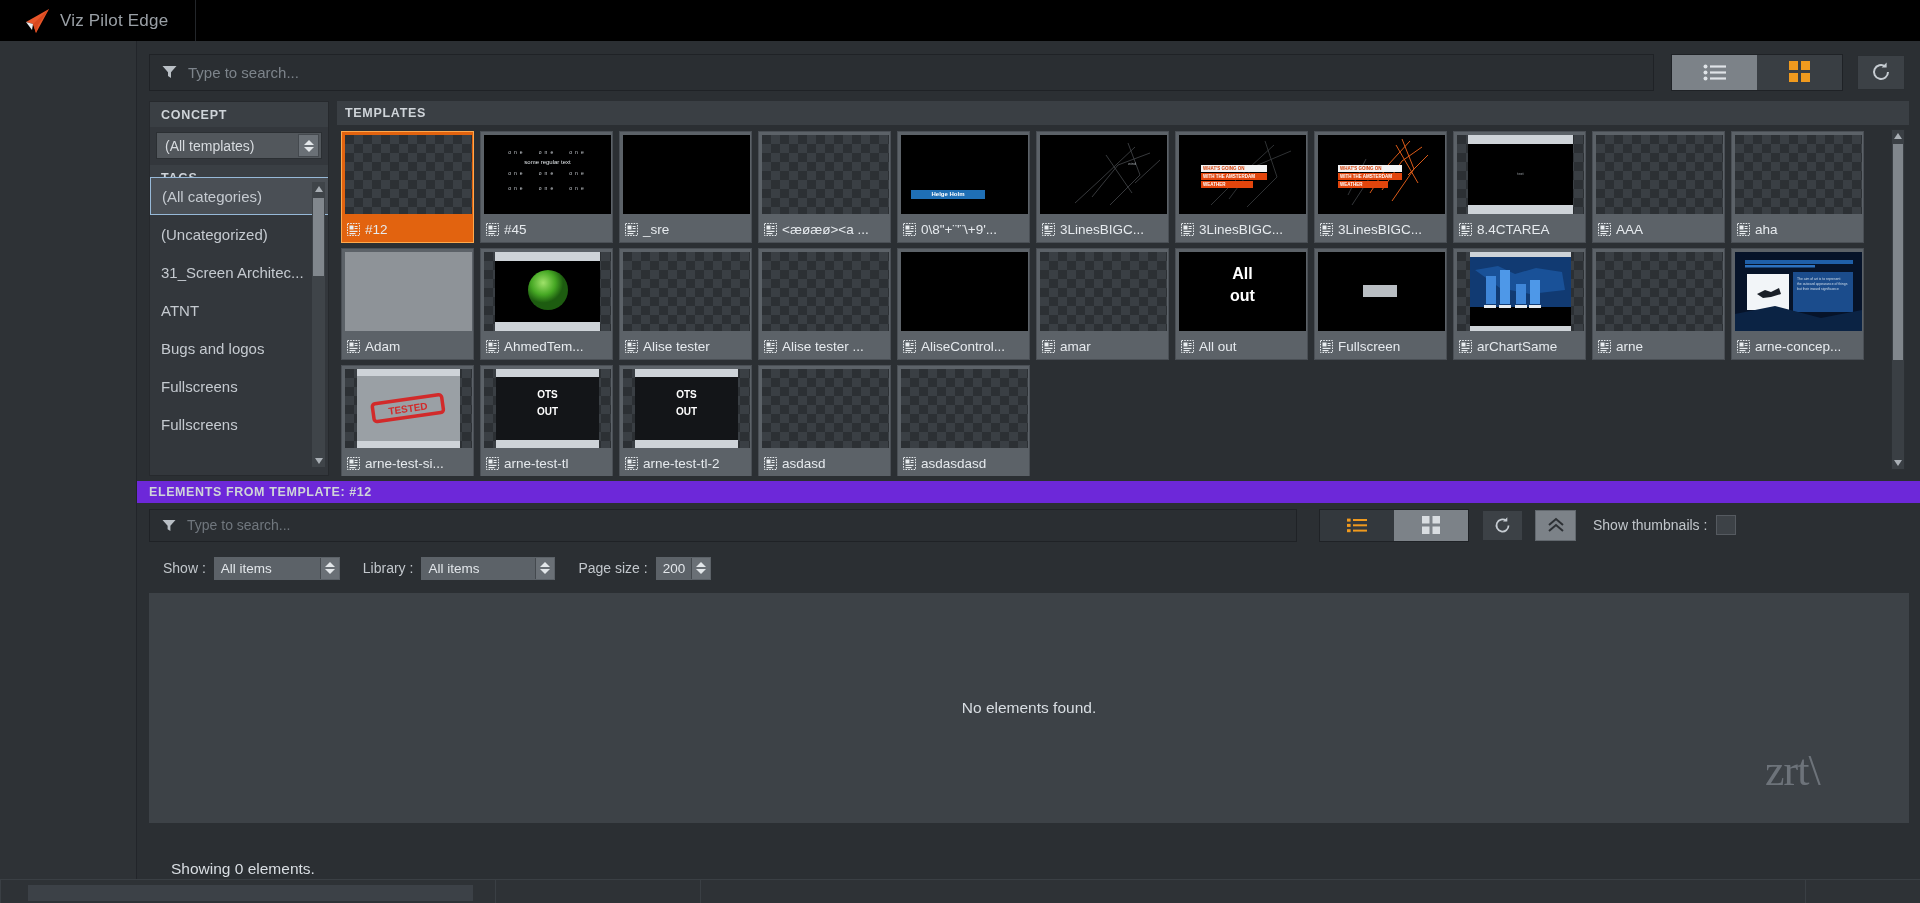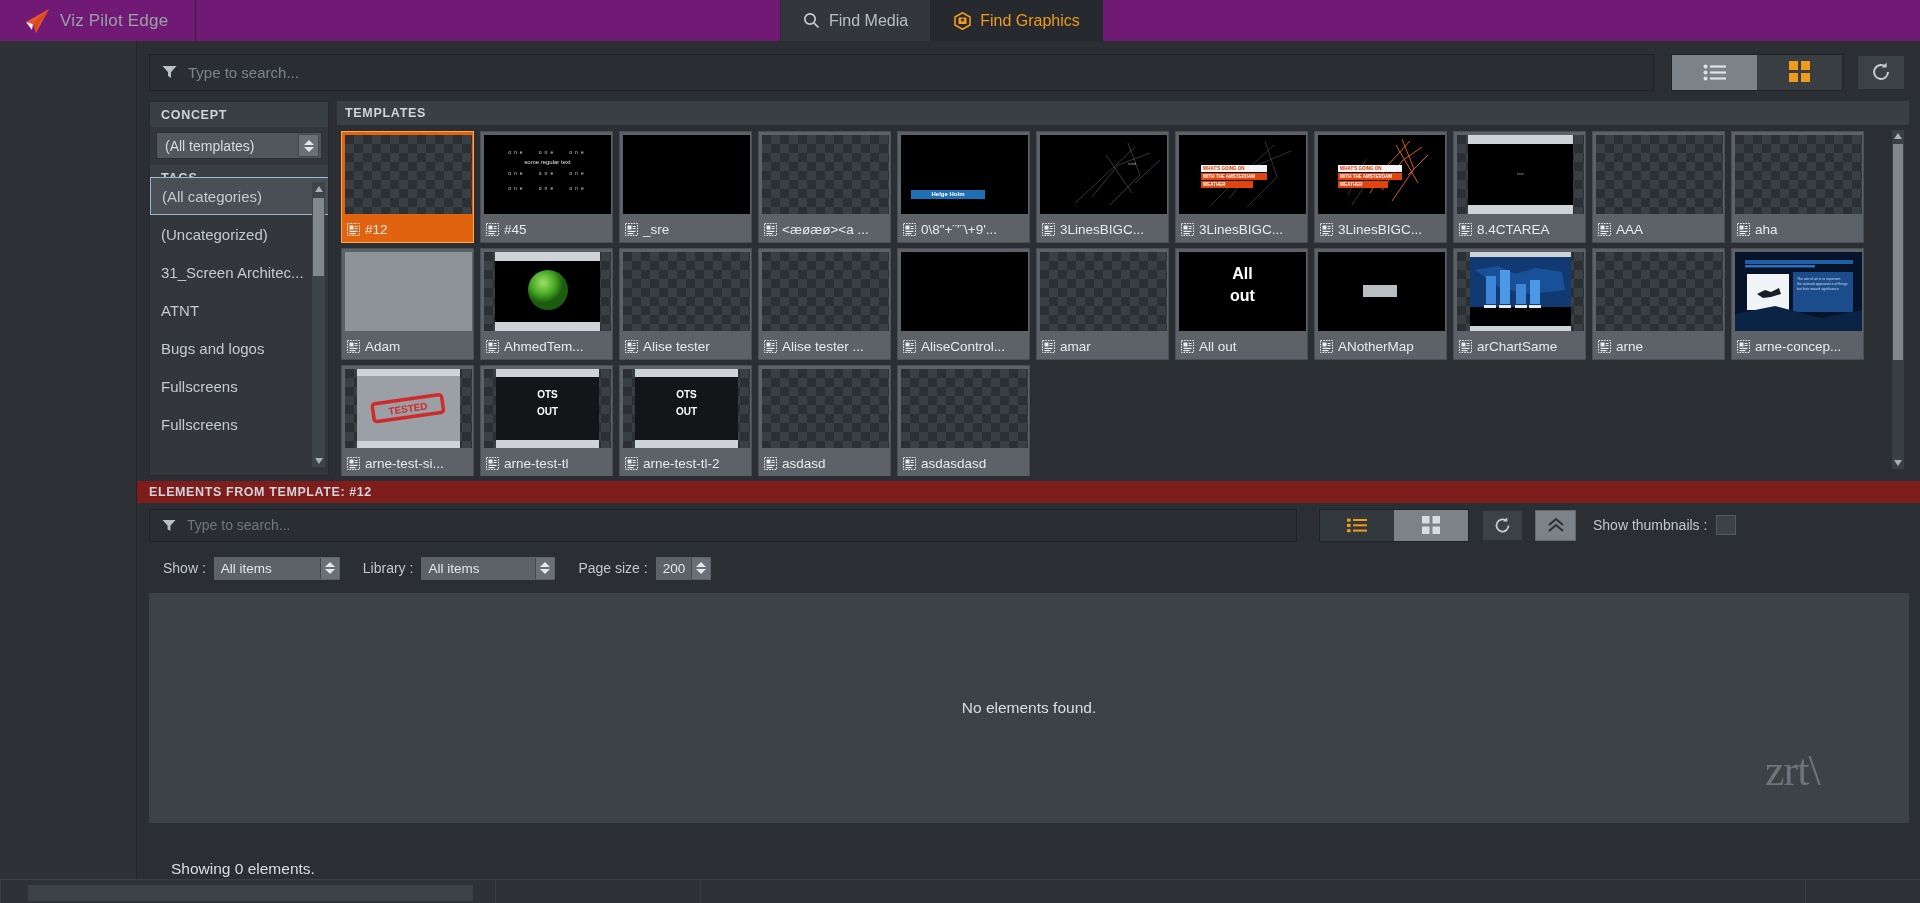--- a/index.html
+++ b/index.html
@@ -7,21 +7,21 @@
     width:1920px; height:903px; overflow:hidden;
     background:#2e3236;
     font-family:"Liberation Sans", sans-serif;
     color:#c8cdd2;
     -webkit-font-smoothing:antialiased;
   }
 
   
   .topbar{
     position:absolute; left:0; top:0; width:1920px; height:41px;
-    background:#701a75; display:flex; align-items:stretch;
+    background:#000000; display:flex; align-items:stretch;
   }
   .brand{
     display:flex; align-items:center; gap:10px;
     padding:0 18px 0 22px; width:196px;
     border-right:1px solid #23262a;
   }
   .brand-logo{ width:28px; height:26px; position:relative; flex:none;}
   .brand-name{ font-size:17px; color:#9aa0a6; letter-spacing:.2px; white-space:nowrap;}
   .tabstrip{ display:flex; align-items:stretch; margin-left:auto; margin-right:auto;
              position:absolute; left:780px; top:0; height:41px;}
@@ -151,21 +151,21 @@
   .mini{ position:absolute; inset:0; }
   .mini-black{ background:#000; }
   .mini-gray{ background:#8e9398; }
   .letterbox{ position:absolute; left:0; right:0; background:#ced3d8; height:9px; }
 
   
   .elhead{
     position:absolute; left:0; top:440px; width:1784px; height:22px;
     display:flex; align-items:center; padding-left:12px;
     font-size:12.5px; font-weight:bold; letter-spacing:.6px; color:#cfd4d9;
-    background:#7f1d1d;
+    background:#6d28d9;
   }
   .elsearchrow{
     position:absolute; left:12px; top:466px; width:1760px; height:36px;
     display:flex; align-items:center;
   }
   .elsearchbox{
     width:1148px; height:33px; background:#2a2e32; border:1px solid #1f2226;
     display:flex; align-items:center; gap:11px; padding:0 12px;
     color:#70777e; font-size:14px;
   }
@@ -258,41 +258,20 @@
     <span class="brand-logo">
       <svg width="28" height="26" viewBox="0 0 28 26">
         <path d="M27 1 L4 14 L11 16 L14 25 Z" fill="#e8562a"></path>
         <path d="M11 16 L14 25 L16 17 L27 1 Z" fill="#d8481f"></path>
         <path d="M4 14 L11 16 L10 22 Z" fill="#e9edf0"></path>
       </svg>
     </span>
     <span class="brand-name">Viz Pilot Edge</span>
   </div>
 
-  <div class="tabstrip">
-    <div class="tab">
-      <span class="ic">
-        <svg width="17" height="17" viewBox="0 0 17 17">
-          <circle cx="7" cy="7" r="5.2" fill="none" stroke="#c6ccd2" stroke-width="1.7"></circle>
-          <line x1="10.8" y1="10.8" x2="15.5" y2="15.5" stroke="#c6ccd2" stroke-width="1.7"></line>
-        </svg>
-      </span>
-      <span>Find Media</span>
-    </div>
-    <div class="tab active">
-      <span class="ic">
-        <svg width="17" height="18" viewBox="0 0 17 18">
-          <path d="M8.5 0.7 L16 5 L16 13 L8.5 17.3 L1 13 L1 5 Z" fill="none" stroke="#f09a1e" stroke-width="1.6"></path>
-          <rect x="4.5" y="5.5" width="8" height="6.5" fill="#f09a1e"></rect>
-          <circle cx="8.5" cy="8" r="1.6" fill="#26292d"></circle>
-        </svg>
-      </span>
-      <span>Find Graphics</span>
-    </div>
-  </div>
 </div>
 
 <div class="leftrail"></div>
 
 <div class="panel">
 
   <div class="searchrow">
     <div class="searchbox">
       <span>
         <svg width="15" height="14" viewBox="0 0 15 14">
@@ -821,21 +800,21 @@
               <span class="tplicon">
                 <svg width="13" height="13" viewBox="0 0 13 13">
                   <rect x="0.5" y="0.5" width="12" height="12" fill="none" stroke="#e9edf0" stroke-width="1" stroke-dasharray="1.6 1.1"></rect>
                   <rect x="2.5" y="2.5" width="4" height="4" fill="#e9edf0"></rect>
                   <rect x="7.6" y="3" width="3" height="1" fill="#e9edf0"></rect>
                   <rect x="7.6" y="5" width="3" height="1" fill="#e9edf0"></rect>
                   <rect x="2.5" y="7.8" width="8" height="1.2" fill="#e9edf0"></rect>
                   <rect x="2.5" y="10" width="6" height="1.2" fill="#e9edf0"></rect>
                 </svg>
               </span>
-              <span>ANotherMap</span>
+              <span>Fullscreen</span>
             </div>
           </div>
         </div>
         <div class="tplcell">
           <div class="tpl">
             <div class="thumbwrap">
               <div class="checker"></div>
               <div class="mini" style="left:13px;right:13px;background:#000">
                 <div class="letterbox" style="top:0;height:5px"></div>
                 <div class="letterbox" style="bottom:0;height:5px"></div>

